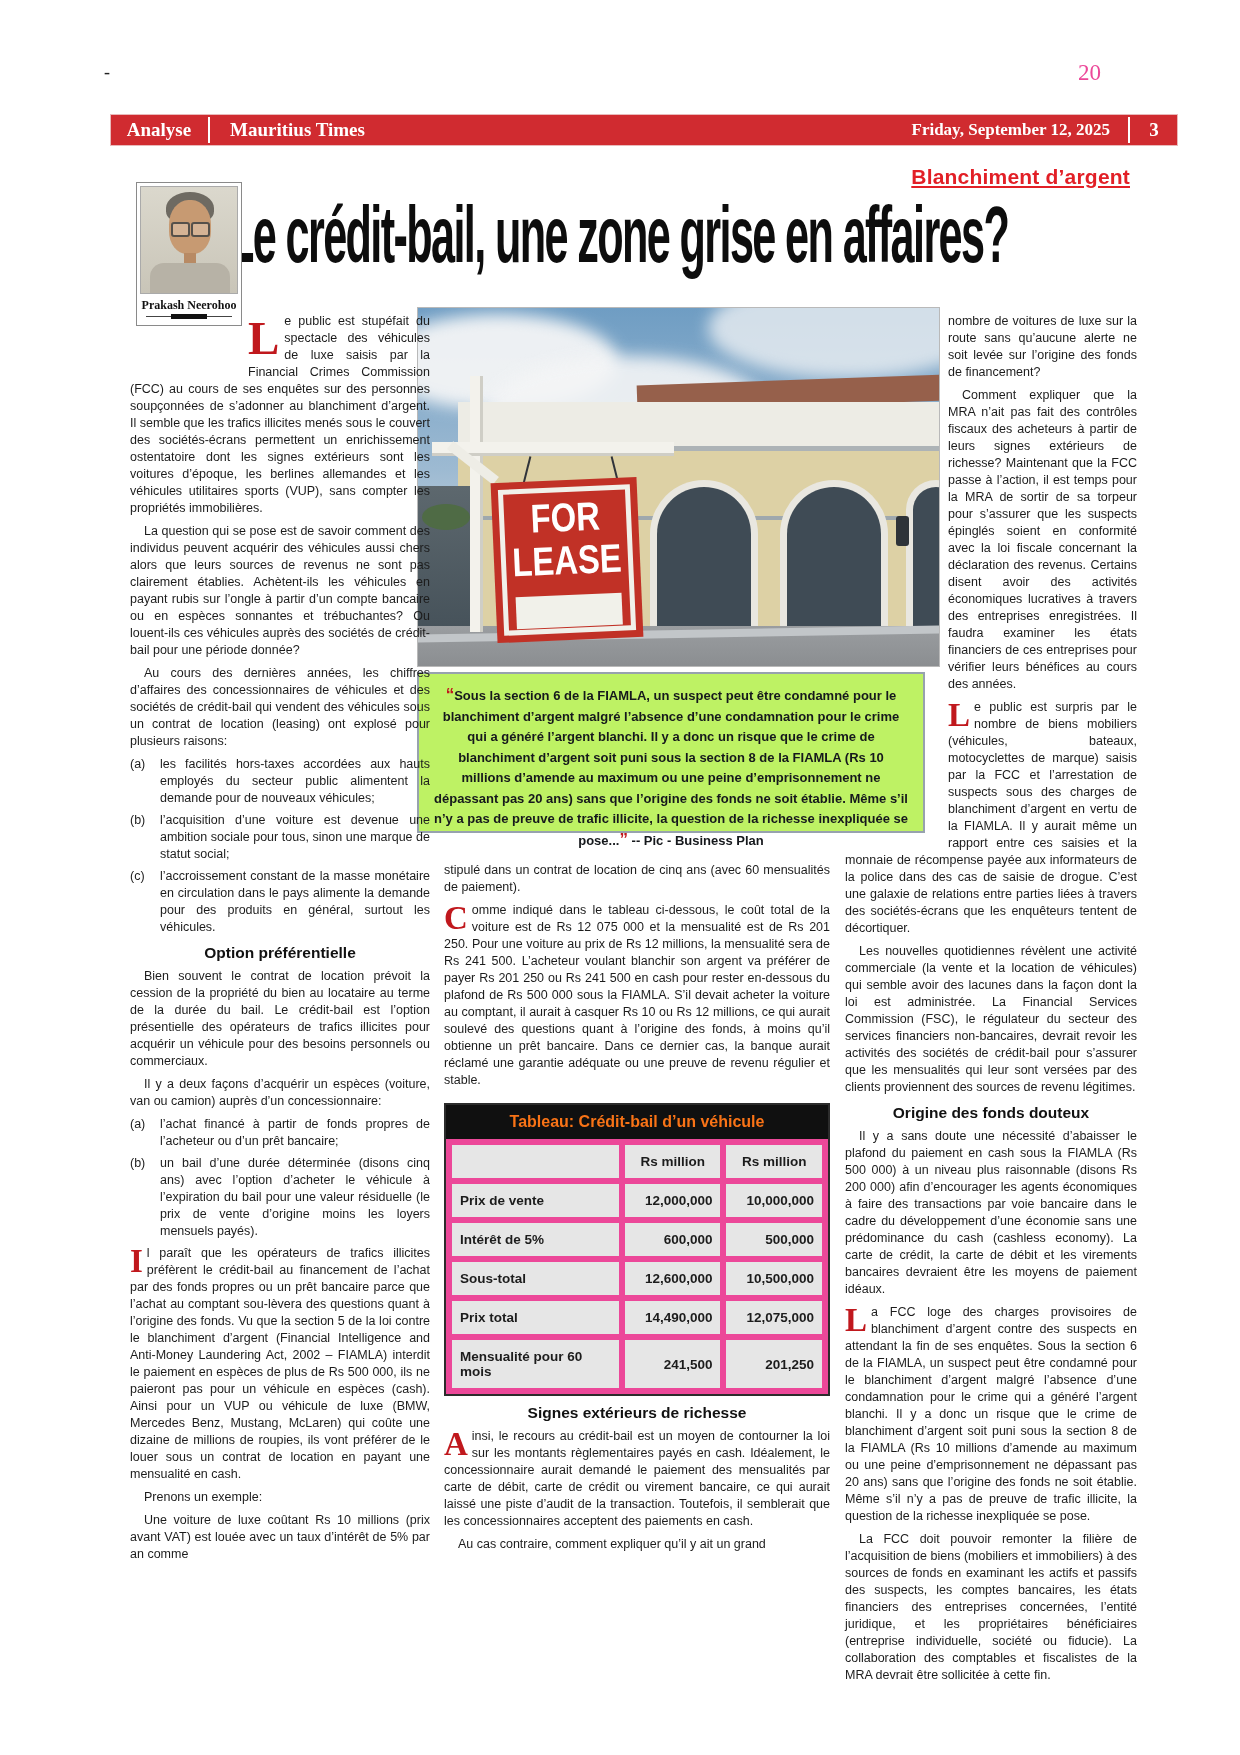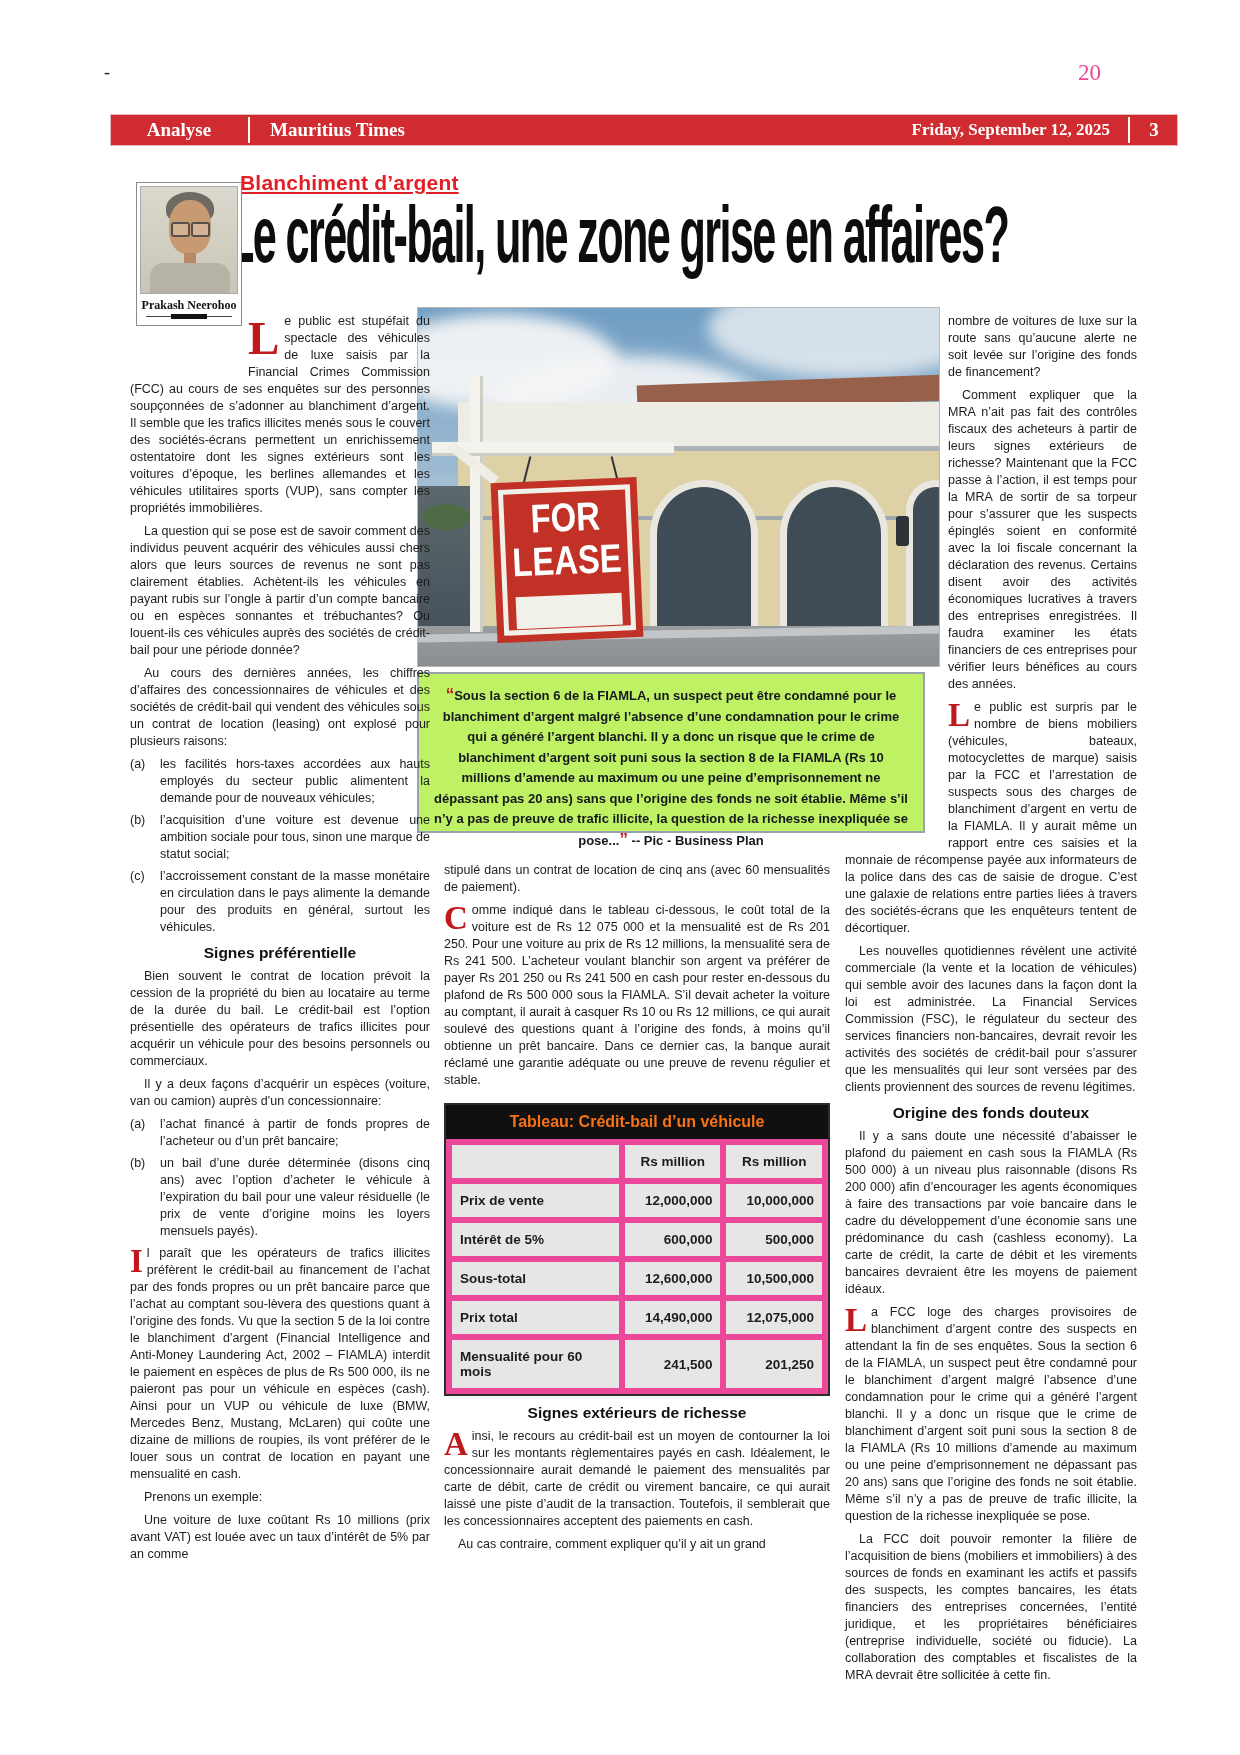--- a/index.html
+++ b/index.html
@@ -6,28 +6,28 @@
   .page{position:relative;width:1240px;height:1755px;background:#fff;overflow:hidden;
         font-family:"Liberation Sans",sans-serif;color:#1c1c1c;}
 
   .top-dash{position:absolute;left:104px;top:62px;font-size:18px;font-family:"Liberation Serif",serif;color:#222;}
   .pgnum{position:absolute;left:1078px;top:60px;font-size:23px;font-family:"Liberation Serif",serif;color:#ec4899;}
 
   
   .masthead{position:absolute;left:110px;top:114px;width:1068px;height:32px;background:#d02b30;
             display:flex;align-items:center;color:#fff;font-family:"Liberation Serif",serif;font-weight:bold;
             box-shadow:0 0 0 1px #e9b9ba inset;}
-  .mh-section{width:138px;text-align:center;font-size:19px;}
+  .mh-section{width:98px;text-align:center;font-size:19px;}
   .mh-sep{width:2px;height:26px;background:#fff;}
   .mh-title{font-size:19px;padding-left:20px;flex:1;}
   .mh-date{font-size:17px;padding-right:18px;}
   .mh-pageno{width:48px;text-align:center;font-size:19px;}
 
   
-  .kicker{position:absolute;left:240px;top:171px;width:890px;text-align:left;}
+  .kicker{position:absolute;left:240px;top:165px;width:890px;text-align:right;}
   .kicker-text{font-size:21px;font-weight:bold;color:#e21f26;text-decoration:underline;letter-spacing:.2px;}
   .headline{position:absolute;left:228px;top:192px;width:912px;height:104px;margin:0;overflow:visible;}
   .headline-inner{display:inline-block;white-space:nowrap;font-size:80px;line-height:86px;font-weight:800;
                   letter-spacing:-3px;transform:scaleX(.54);transform-origin:0 50%;color:#0d0d0d;}
 
   
   .author-box{position:absolute;left:136px;top:182px;width:106px;}
   .author-frame{border:1px solid #8a8a8a;background:#fff;padding:3px;}
   .author-photo{position:relative;width:98px;height:108px;background:linear-gradient(#dbd8cd,#c9c5b8);
                 border:1px solid #aaa;overflow:hidden;box-sizing:border-box;}
@@ -184,21 +184,21 @@
   </div>
 
   <div class="col col-left">
     <div class="author-spacer"></div>
     <p class="para"><span class="dropcap dc3">L</span><span>e public est stupéfait du spectacle des véhicules de luxe saisis par la Financial Crimes Commission (FCC) au cours de ses enquêtes sur des personnes soupçonnées de s’adonner au blanchiment d’argent. Il semble que les trafics illicites menés sous le couvert des sociétés-écrans permettent un enrichissement ostentatoire dont les signes extérieurs sont les voitures d’époque, les berlines allemandes et les véhicules utilitaires sports (VUP), sans compter les propriétés immobilières.</span></p>
     <p class="para indent">La question qui se pose est de savoir comment des individus peuvent acquérir des véhicules aussi chers alors que leurs sources de revenus ne sont pas clairement établies. Achètent-ils les véhicules en payant rubis sur l’ongle à partir d’un compte bancaire ou en espèces sonnantes et trébuchantes? Ou louent-ils ces véhicules auprès des sociétés de crédit-bail pour une période donnée?</p>
     <p class="para indent">Au cours des dernières années, les chiffres d’affaires des concessionnaires de véhicules et des sociétés de crédit-bail qui vendent des véhicules sous un contrat de location (leasing) ont explosé pour plusieurs raisons:</p>
     <div class="li"><span class="mk">(a)</span><span>les facilités hors-taxes accordées aux hauts employés du secteur public alimentent la demande pour de nouveaux véhicules;</span></div>
     <div class="li"><span class="mk">(b)</span><span>l’acquisition d’une voiture est devenue une ambition sociale pour tous, sinon une marque de statut social;</span></div>
     <div class="li"><span class="mk">(c)</span><span>l’accroissement constant de la masse monétaire en circulation dans le pays alimente la demande pour des produits en général, surtout les véhicules.</span></div>
-    <div class="sec-heading">Signes préférentielle</div>
+    <div class="sec-heading">Option préférentielle</div>
     <p class="para indent">Bien souvent le contrat de location prévoit la cession de la propriété du bien au locataire au terme de la durée du bail. Le crédit-bail est l’option présentielle des opérateurs de trafics illicites pour acquérir un véhicule pour des besoins personnels ou commerciaux.</p>
     <p class="para indent">Il y a deux façons d’acquérir un espèces (voiture, van ou camion) auprès d’un concessionnaire:</p>
     <div class="li"><span class="mk">(a)</span><span>l’achat financé à partir de fonds propres de l’acheteur ou d’un prêt bancaire;</span></div>
     <div class="li"><span class="mk">(b)</span><span>un bail d’une durée déterminée (disons cinq ans) avec l’option d’acheter le véhicule à l’expiration du bail pour une valeur résiduelle (le prix de vente d’origine moins les loyers mensuels payés).</span></div>
     <p class="para"><span class="dropcap dc2">I</span><span>l paraît que les opérateurs de trafics illicites préfèrent le crédit-bail au financement de l’achat par des fonds propres ou un prêt bancaire parce que l’achat au comptant sou-lèvera des questions quant à l’origine des fonds. Vu que la section 5 de la loi contre le blanchiment d’argent (Financial Intelligence and Anti-Money Laundering Act, 2002 – FIAMLA) interdit le paiement en espèces de plus de Rs 500 000, ils ne paieront pas pour un véhicule en espèces (cash). Ainsi pour un VUP ou véhicule de luxe (BMW, Mercedes Benz, Mustang, McLaren) qui coûte une dizaine de millions de roupies, ils vont préférer de le louer sous un contrat de location en payant une mensualité en cash.</span></p>
     <p class="para indent">Prenons un exemple:</p>
     <p class="para indent">Une voiture de luxe coûtant Rs 10 millions (prix avant VAT) est louée avec un taux d’intérêt de 5% par an comme</p>
   </div>
 
   <div class="col col-mid">

